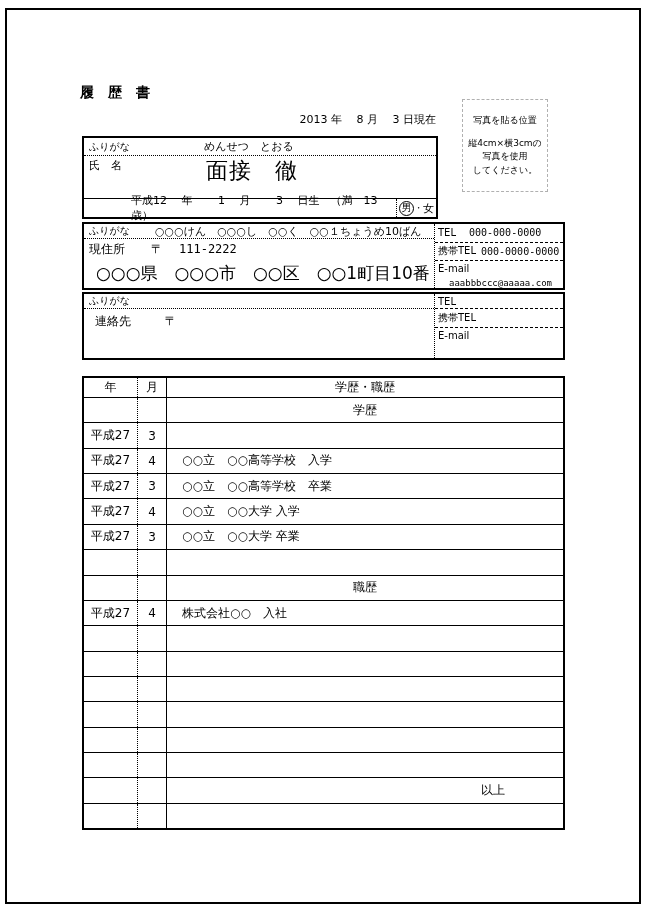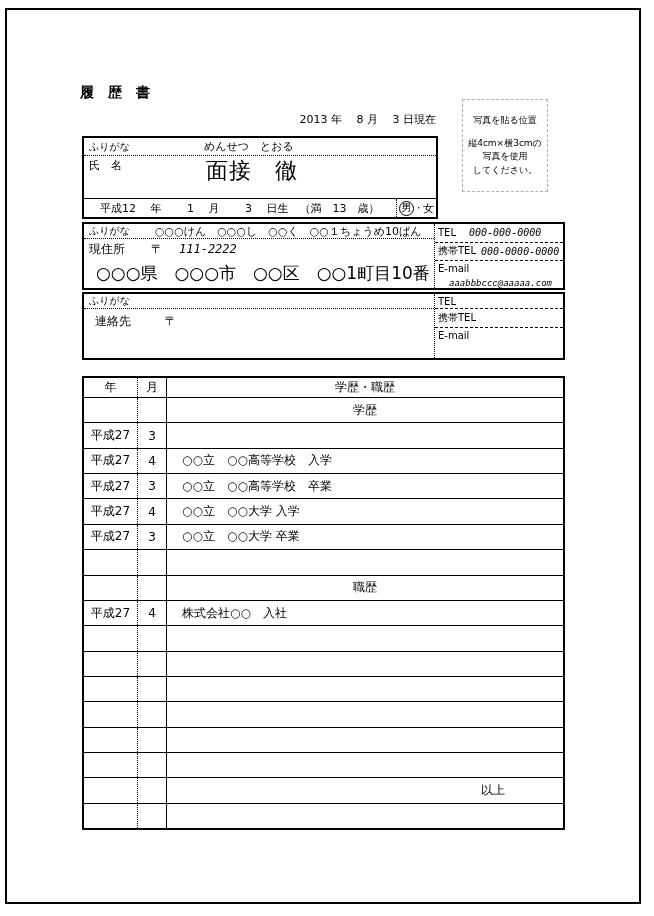--- a/index.html
+++ b/index.html
@@ -25,21 +25,21 @@
   .photo-line1 { margin-bottom:9px; }
 
   
   .name-table { position:absolute; left:82px; top:136px; width:356px; height:83px; border:2px solid #000; display:flex; flex-direction:column; background:#fff; }
   .nt-furigana { height:18px; border-bottom:1px dotted #000; display:flex; align-items:center; padding-left:5px; font-size:10px; }
   .nt-furigana .value { margin-left:74px; font-size:11px; }
   .nt-name { flex:1; border-bottom:1px solid #000; position:relative; }
   .nt-name .label { position:absolute; left:5px; top:2px; font-size:11px; }
   .nt-name .value { position:absolute; left:86px; top:0; font-size:22px; letter-spacing:1px;margin-left:36px; }
   .nt-birth { height:18px; display:flex; align-items:stretch; font-size:11px; }
-  .nt-birth .birth-text { flex:1; padding-left:16px; display:flex; align-items:center; }
+  .nt-birth .birth-text { flex:1; padding-left:47px; display:flex; align-items:center; }
   .nt-birth .gender { width:40px; border-left:1px dotted #000; display:flex; align-items:center; justify-content:center; }
   .circle { display:inline-flex; align-items:center; justify-content:center; width:15px; height:15px; border:1px solid #000; border-radius:50%; font-size:10px; flex:none; }
   .gender-sep { font-size:9px; }
   .gender-f { font-size:11px; }
 
   
   .addr-table, .contact-table { position:absolute; left:82px; width:483px; border:2px solid #000; display:flex; background:#fff; }
   .addr-table { top:222px; height:68px; }
   .contact-table { top:292px; height:68px; }
   .t-left { flex:1; display:flex; flex-direction:column; }
@@ -52,21 +52,21 @@
   .row-address { flex:1; display:flex; align-items:center; padding-left:12px; font-size:17px; }
   .row-contact { flex:1; padding:4px 0 0 11px; font-size:12px; }
   .row-contact .mark { margin-left:30px; }
   .r-tel, .r-mobile { border-bottom:1px dashed #000; display:flex; align-items:center; padding-left:3px; }
   .addr-table .r-tel { height:20px; gap:13px; }
   .addr-table .r-mobile { height:20px; gap:5px; }
   .contact-table .r-tel { height:15px; }
   .contact-table .r-mobile { height:19px; }
   .r-email { flex:1; padding:2px 0 0 3px; }
   .r-email .value { display:block; text-align:center; margin-top:4px; font-size:9px; }
-  .mono { font-family:"DejaVu Sans Mono","Liberation Mono",monospace;font-style:italic; }
+  .mono { font-family:"DejaVu Sans Mono","Liberation Mono",monospace; }
 
   
   .history-table { position:absolute; left:82px; top:376px; width:483px; height:454px; border:2px solid #000; display:flex; flex-direction:column; font-size:12px; background:#fff; }
   .h-header { height:20px; border-bottom:1px solid #000; display:flex; flex:none; }
   .h-rows { flex:1; display:flex; flex-direction:column; }
   .h-row { flex:1; border-bottom:1px solid #000; display:flex; }
   .h-row:last-child { border-bottom:none; }
   .cell-year { width:54px; border-right:1px dotted #000; display:flex; align-items:center; justify-content:center; }
   .cell-month { width:29px; border-right:1px solid #000; display:flex; align-items:center; justify-content:center; }
   .cell-content { flex:1; display:flex; align-items:center; padding-left:15px; }

